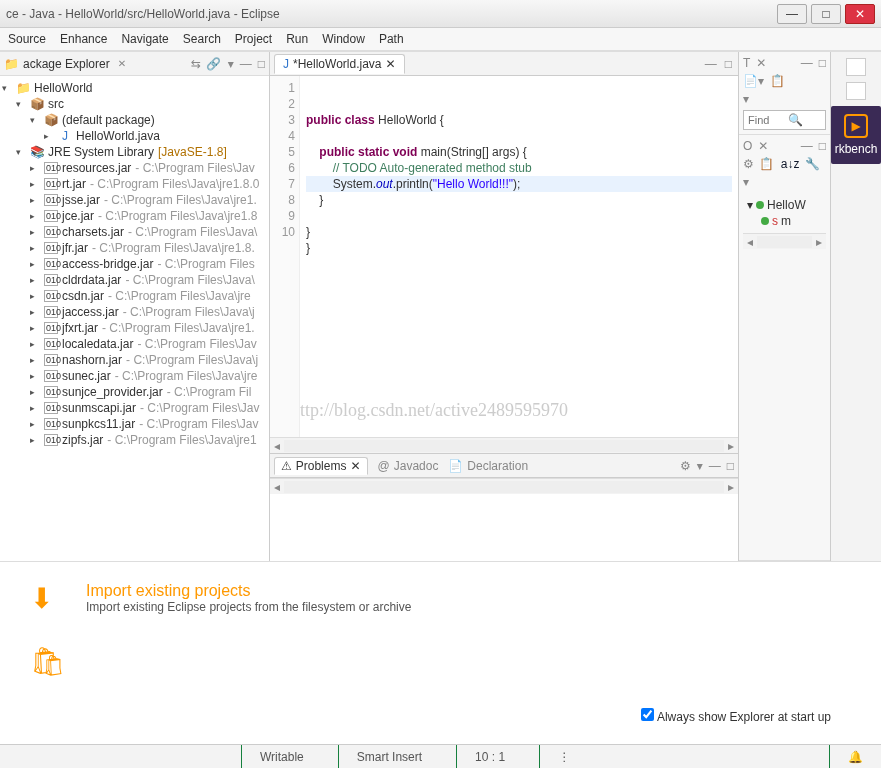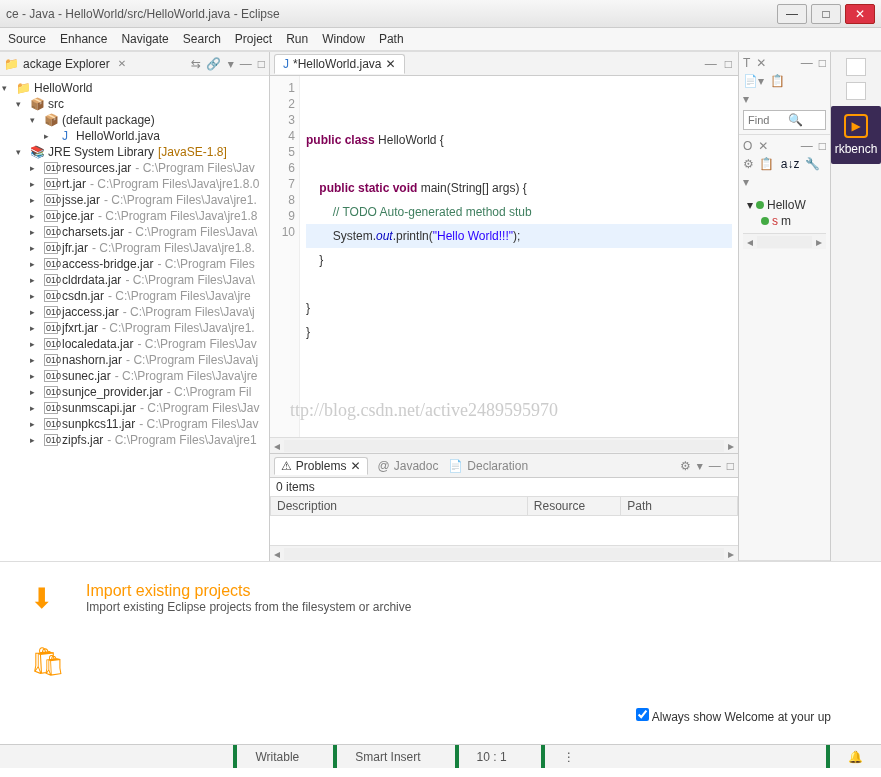--- a/index.html
+++ b/index.html
@@ -26,27 +26,27 @@
 .tree .ind1 { padding-left: 14px;}
 .tree .ind2 { padding-left: 28px;}
 .tree .ind3 { padding-left: 42px;}
 .centerpane { flex: 1; display: flex; flex-direction: column; border-right: 1px solid #ccc; overflow:hidden;}
 .edtabs { display: flex; align-items: center; background: #f3f3f3; border-bottom: 1px solid #ccc; height: 24px; padding-left: 4px; }
 .edtab { display: flex; align-items: center; gap: 4px; background: #fff; border: 1px solid #ccc; border-bottom: 1px solid #fff; padding: 2px 8px; border-radius: 3px 3px 0 0; }
 .edtabs .sp { flex: 1; }
 .edtabs .tbri { display: flex; gap: 8px; color: #888; padding-right: 6px; }
 .editor { flex: 1; display: flex; background: #fff; overflow: hidden; font-family: Consolas, monospace; }
 .gutter { width: 30px; text-align: right; color: #999; padding: 4px 4px 0 0; border-right: 1px solid #eee; background: #fafafa; line-height: 16px; }
-.code { flex:1; padding: 4px 6px; line-height: 24px; white-space: pre; }
+.code { flex:1; padding: 4px 6px; line-height: 16px; white-space: pre; }
 .code .kw { color: #7f0055; font-weight: bold; }
 .code .cm { color: #3f7f5f; }
 .code .str { color: #2a00ff; }
 .code .fld { color: #0000c0; font-style: italic; }
 .code .curline { background: #e8f2fe; display:inline-block; width:100%;}
-.watermark { position: absolute; left: 290px; top: 400px; color: #ccc; font-size: 18px; font-family: serif; pointer-events:none; }
+.watermark { position: absolute; left: 300px; top: 400px; color: #ccc; font-size: 18px; font-family: serif; pointer-events:none; }
 .bottompane { height: 108px; border-top: 1px solid #ccc; display: flex; flex-direction: column; }
 .btabs { display: flex; align-items: center; background: #f3f3f3; border-bottom: 1px solid #ccc; height: 24px; padding: 0 4px; gap: 10px; }
 .btabs .tablike { display: flex; align-items: center; gap: 4px; }
 .btabs .act { background: #fff; border: 1px solid #ccc; border-bottom: 1px solid #fff; padding: 1px 6px; border-radius: 3px 3px 0 0; }
 .btabs .dimt { color: #888; }
 .prob { flex:1; overflow:auto; }
 .prob .cnt { padding: 2px 6px; color: #333; }
 .prob table { width: 100%; border-collapse: collapse; }
 .prob th { background: #f3f3f3; border: 1px solid #ddd; text-align: left; padding: 2px 6px; font-weight: normal; color: #555; }
 .rightpane { width: 92px; display: flex; flex-direction: column; border-right: 1px solid #ccc; background: #f7f7f7; }
@@ -58,21 +58,21 @@
 .farright .btn { width:20px; height:18px; border:1px solid #ccc; background:#fff; }
 .wbench { background:#3a2a55; color:#fff; padding:8px 4px; border-radius:2px; font-size:10px; text-align:center;}
 .wbench .pic { width:24px;height:24px;border:2px solid #f90;border-radius:4px;margin:0 auto 4px;display:flex;align-items:center;justify-content:center;color:#f90;}
 .welcome { padding: 20px 30px; border-top: 1px solid #ddd; }
 .wrow { display: flex; gap: 20px; margin-bottom: 30px; align-items: flex-start; }
 .wrow .wicon { width: 36px; color: #f90; font-size: 28px; }
 .wrow .wt { color: #f90; font-size: 16px; }
 .wrow .wd { color: #555; font-size: 12px; }
 .wchk { text-align: right; padding-right: 20px; }
 .statusbar { border-top: 1px solid #ccc; background: #f3f3f3; height: 24px; display: flex; align-items: center; }
-.statusbar .cell { border-left: 4px solid #15803d; padding: 0 18px; height:100%; display:flex; align-items:center; color:#555;margin-left:16px;}
+.statusbar .cell { border-left: 1px solid #15803d; padding: 0 18px; height:100%; display:flex; align-items:center; color:#555;margin-left:16px;}
 .statusbar .sp { flex:1; }
 .hscrl { height:16px; background:#f3f3f3; border-top:1px solid #ddd; display:flex; align-items:center;}
 .hscrl .tr { width:14px; text-align:center; color:#888;}
 .hscrl .track { flex:1; background:#eee; height:12px;}
 .outlinetree { padding:4px; font-size:11px;}
 .outlinetree .on { padding:1px 0; display:flex; align-items:center; gap:3px;}
 .greendot{width:8px;height:8px;border-radius:50%;background:#4a4;display:inline-block;}
 </style>
 </head>
 <body>
@@ -294,32 +294,20 @@
         <span class="tablike dimt">@ <span>Javadoc</span></span>
         <span class="tablike dimt">📄 <span>Declaration</span></span>
         <span class="sp" style="flex:1"></span>
         <span class="tbicons" style="display:flex;gap:6px;color:#888">
           <span>⚙</span>
           <span>▾</span>
           <span>—</span>
           <span>□</span>
         </span>
       </div>
-      <div class="prob">
-        <div class="cnt">0 items</div>
-        <table>
-          <tbody>
-              <tr>
-            <th style="width:55%">Description</th>
-            <th style="width:20%">Resource</th>
-            <th>Path</th>
-          </tr>
-        </tbody>
-          </table>
-      </div>
       <div class="hscrl">
           <span class="tr">◂</span>
           <span class="track"></span>
           <span class="tr">▸</span>
         </div>
     </div>
   </div>
 
   <div class="rightpane">
     <div class="sec">
@@ -398,21 +386,21 @@
       <div class="wt">Import existing projects</div>
       <div class="wd">Import existing Eclipse projects from the filesystem or archive</div>
     </div>
   </div>
   <div class="wrow">
     <div class="wicon">🛍</div>
     <div>
     </div>
   </div>
   <div class="wchk">
-    <label><input type="checkbox" checked="" style=""> <span>Always show Welcome at your up</span></label>
+    <label><input type="checkbox" checked="" style=""> <span>Always show Explorer at start up</span></label>
   </div>
 </div>
 
 <div class="statusbar">
   <span class="sp"></span>
   <span class="cell">Writable</span>
   <span class="cell">Smart Insert</span>
   <span class="cell">10 : 1</span>
   <span class="cell">⋮</span>
   <span class="sp"></span>

